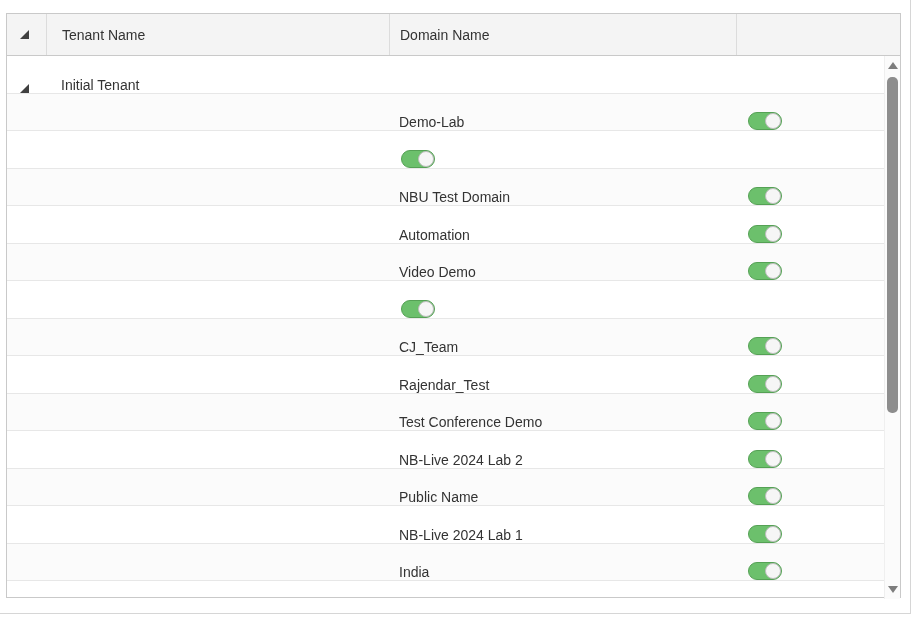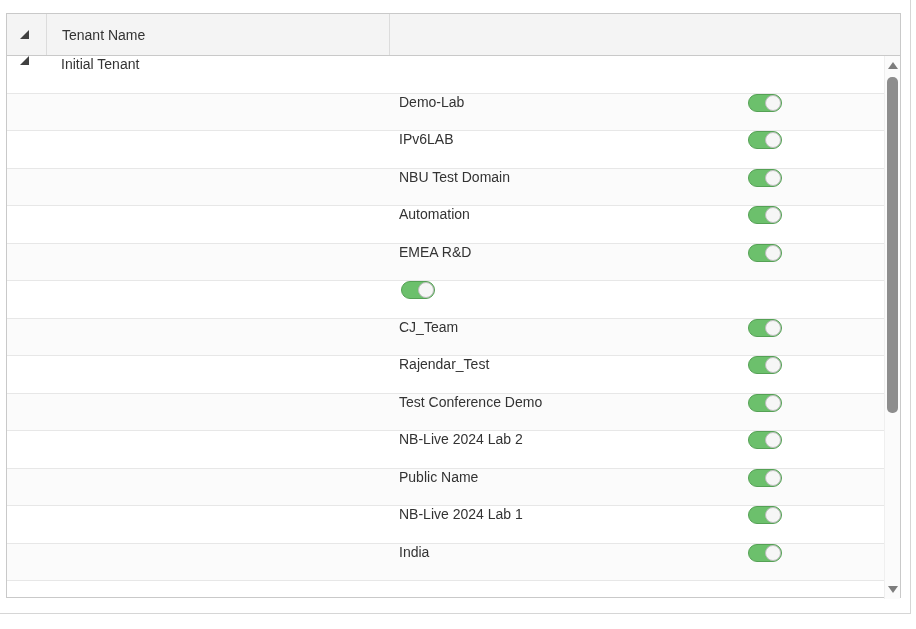--- a/index.html
+++ b/index.html
@@ -47,21 +47,21 @@
     border-bottom: 9px solid #404040;
   }
   .grid-body {
     display: flex;
     height: 543px;
     position: relative;
     overflow: hidden;
   }
   .rows { width: 877px; overflow: hidden; }
   .row {
-    display: flex; align-items: flex-start;
+    display: flex; align-items: flex-end;
     height: 37.5px;
     border-bottom: 1px solid #e7e7e7;
     background: #ffffff;
   }
   .row:nth-child(even) { background: #fbfbfb; }
   .cell {
     font-size: 14px; color: #333333;
     overflow: hidden; white-space: nowrap;
     display: flex; align-items: center;
   }
@@ -109,20 +109,23 @@
 <div class="panel">
   <div class="grid">
 
     <div class="grid-header">
       <div class="hcell c-exp">
         <span class="tri"></span>
       </div>
       <div class="hcell c-tenant">
         <span>Tenant Name</span>
       </div>
+      <div class="hcell c-domain">
+        <span>Domain Name</span>
+      </div>
       <div class="hcell c-fill"></div>
     </div>
 
     <div class="grid-body">
       <div class="rows" id="rows">
           <div class="row">
     <div class="cell c-exp">
       <span class="tri" style="display: block;"></span>
     </div>
     <div class="cell c-tenant">Initial Tenant</div>
@@ -141,21 +144,20 @@
       <span class="toggle" style="display: inline-block;">
         <span class="knob"></span>
       </span>
     </div>
   </div>
           <div class="row">
     <div class="cell c-exp">
       
     </div>
     <div class="cell c-tenant"></div>
-    <div class="cell c-domain">IPv6LAB</div>
     <div class="cell c-enabled">
       <span class="toggle" style="display: inline-block;">
         <span class="knob"></span>
       </span>
     </div>
   </div>
           <div class="row">
     <div class="cell c-exp">
       
     </div>
@@ -177,21 +179,21 @@
       <span class="toggle" style="display: inline-block;">
         <span class="knob"></span>
       </span>
     </div>
   </div>
           <div class="row">
     <div class="cell c-exp">
       
     </div>
     <div class="cell c-tenant"></div>
-    <div class="cell c-domain">EMEA R&amp;D</div>
+    <div class="cell c-domain">Video Demo</div>
     <div class="cell c-enabled">
       <span class="toggle" style="display: inline-block;">
         <span class="knob"></span>
       </span>
     </div>
   </div>
           <div class="row">
     <div class="cell c-exp">
       
     </div>

